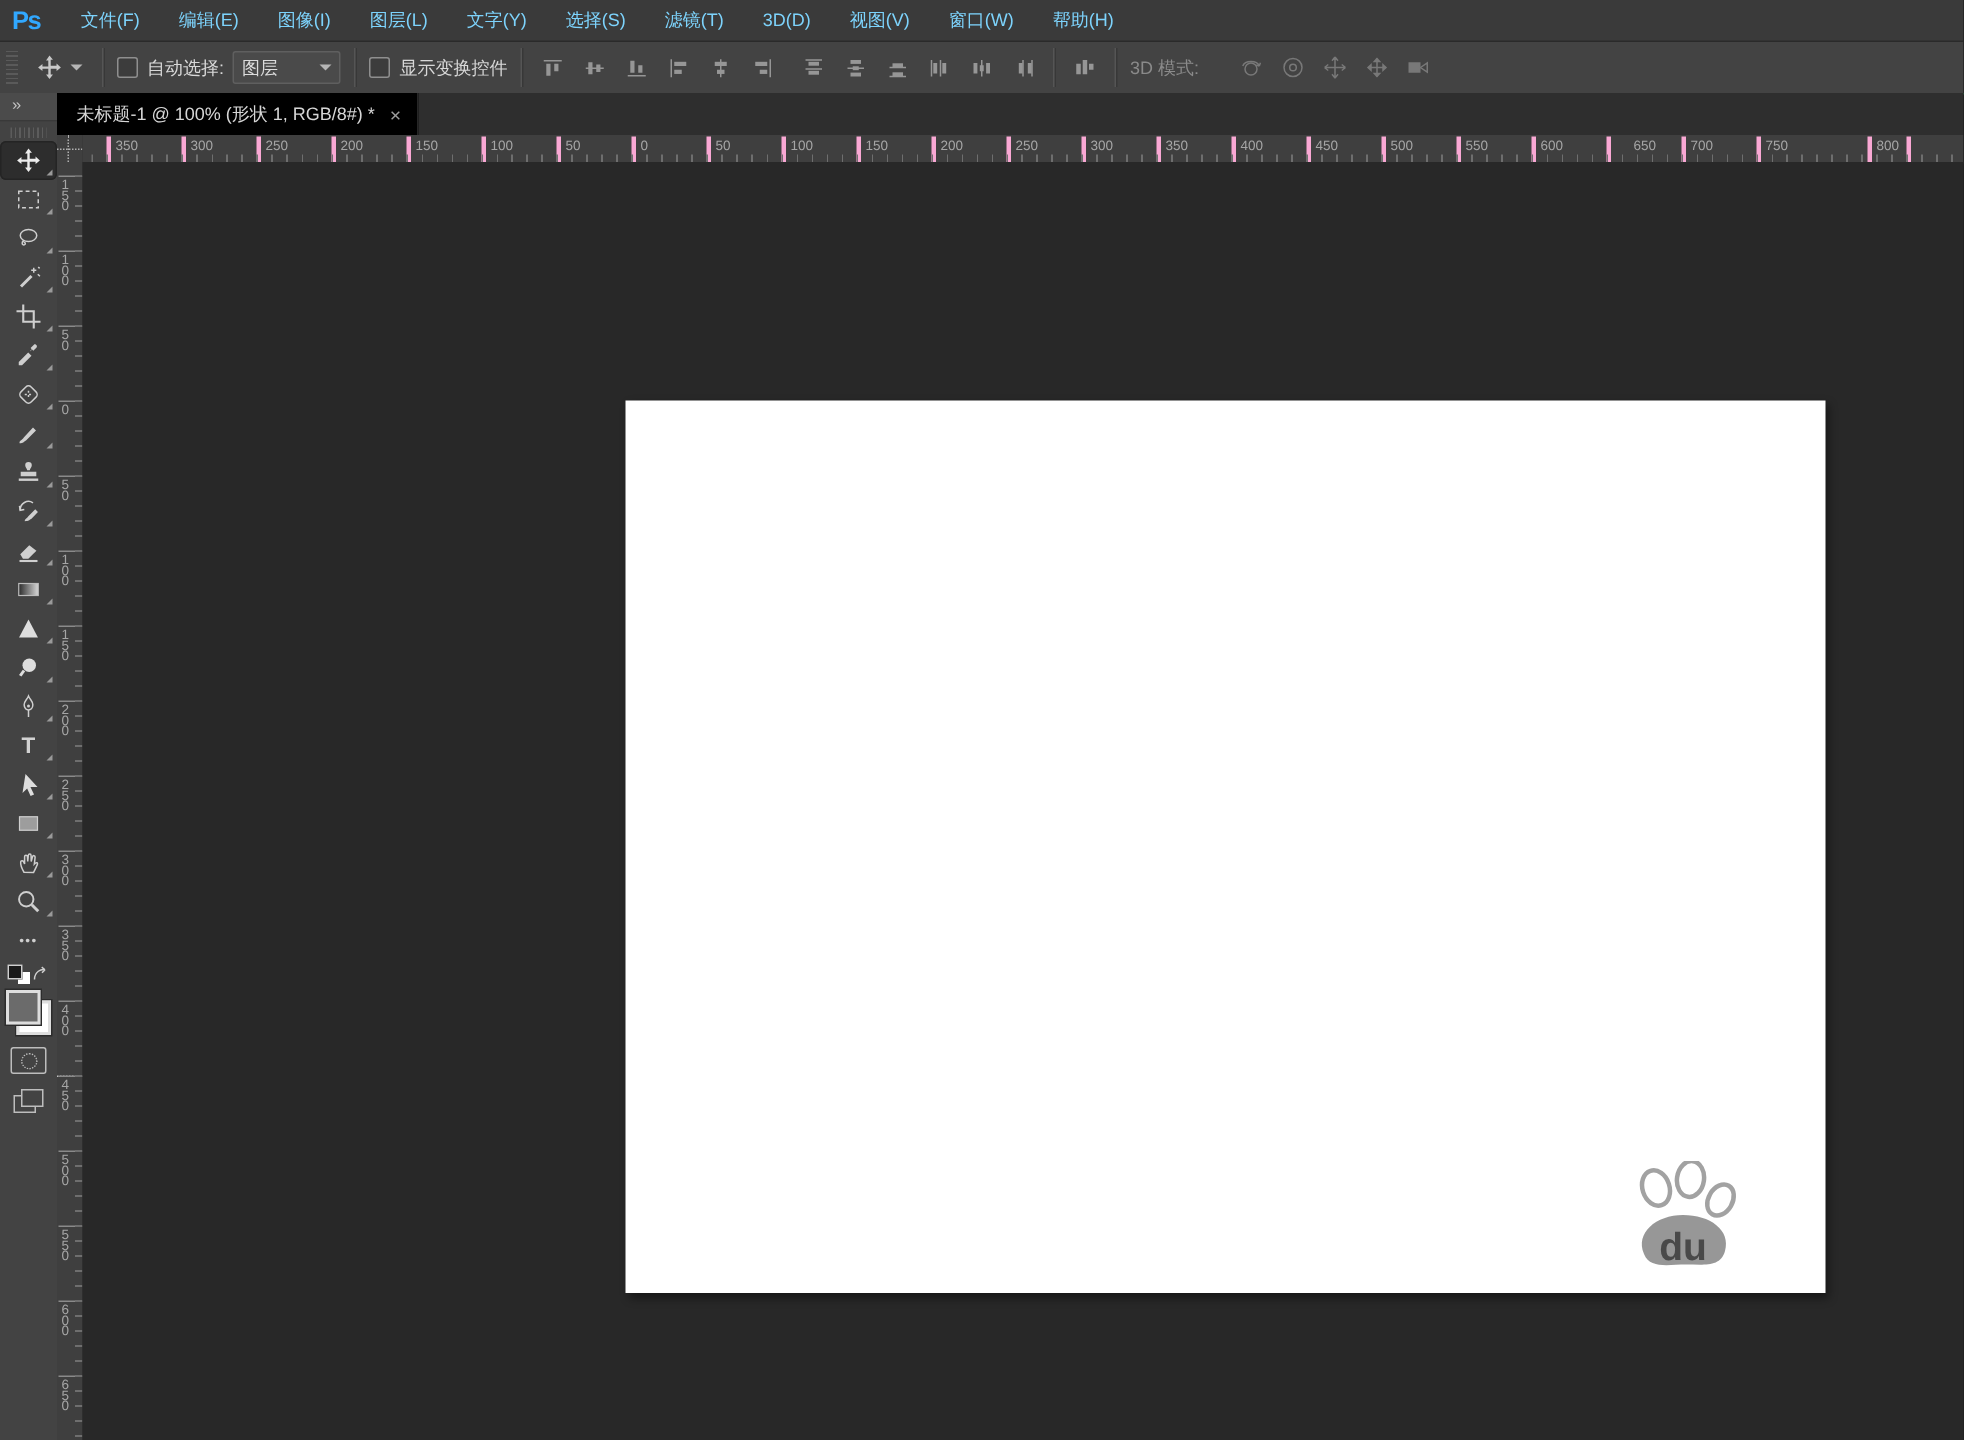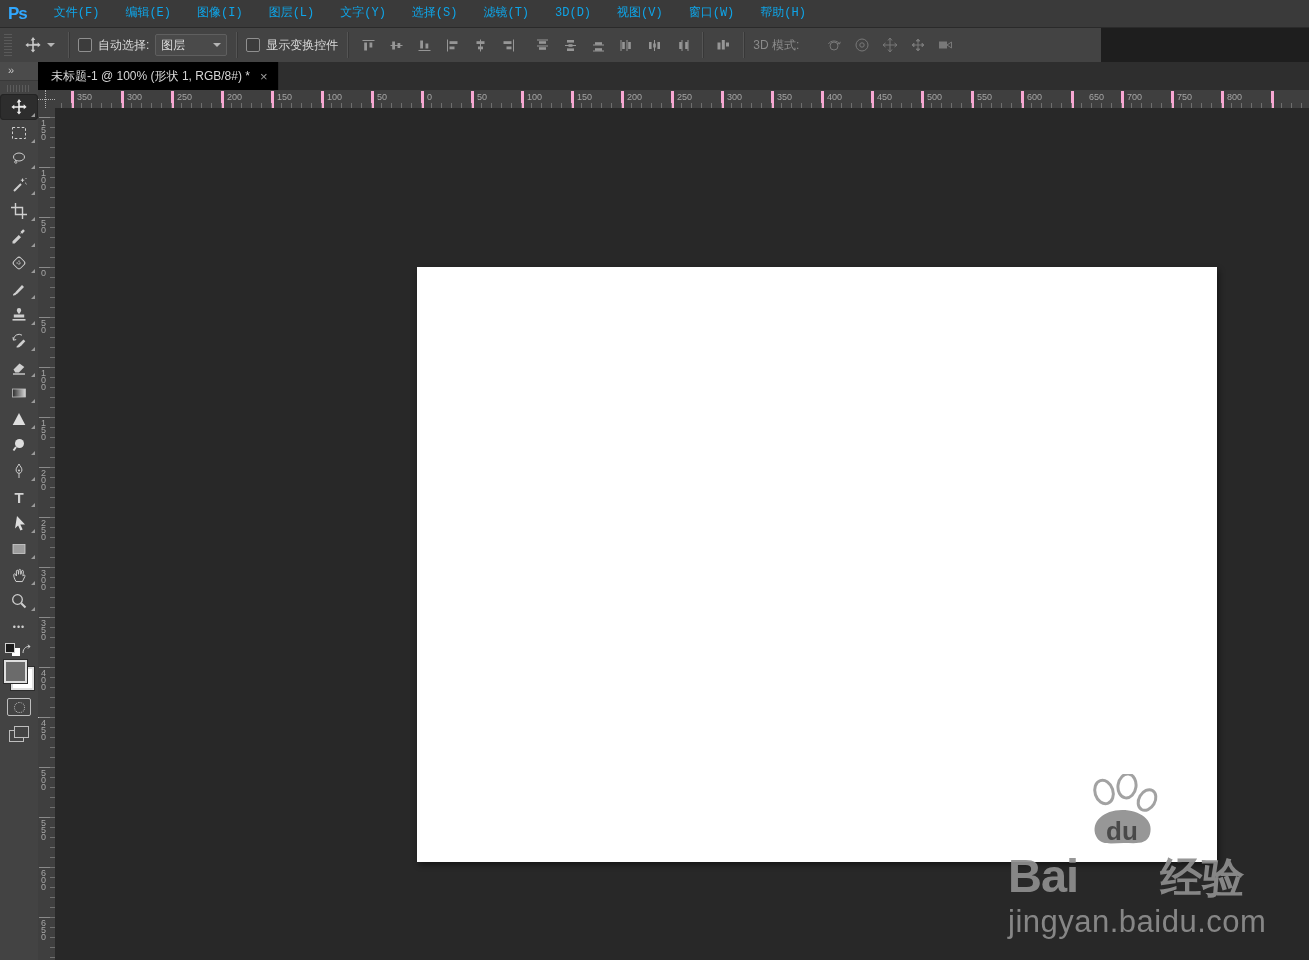--- a/index.html
+++ b/index.html
@@ -5,24 +5,24 @@
   html,body{margin:0;padding:0;background:#1e1e1e;}
   body{width:1309px;height:960px;overflow:hidden;position:relative;
        font-family:"Liberation Sans","DejaVu Sans",sans-serif;
        -webkit-font-smoothing:antialiased;}
   .abs{position:absolute;}
 
   
   #menubar{left:0;top:0;width:1309px;height:27px;background:#3a3a3a;
            border-bottom:1px solid #2a2a2a;display:flex;align-items:center;}
   .ps-logo{font-weight:bold;font-size:17px;color:#31a8ff;margin:0 14px 0 8px;letter-spacing:-1px;}
-  .menu-item{color:#0ea5e9;font-size:12px;padding:0 13px;height:27px;line-height:27px;cursor:default;font-family:Liberation Mono, monospace;}
-
-  
-  #optionsbar{left:0;top:28px;width:1101px;height:34px;background:#434343;
+  .menu-item{color:#7dd3fc;font-size:12px;padding:0 13px;height:27px;line-height:27px;cursor:default;}
+
+  
+  #optionsbar{left:0;top:28px;width:1309px;height:34px;background:#434343;
               border-bottom:1px solid #22c55e;display:flex;align-items:center;}
   .ob-grip{width:8px;height:22px;margin:0 8px 0 4px;
            background:repeating-linear-gradient(to bottom,#5a5a5a 0 1px,transparent 1px 3px);}
   .ob-sep{width:1px;height:26px;background:#555;margin:0 9px;box-shadow:1px 0 0 #383838;}
   .ob-chip{display:flex;align-items:center;gap:5px;padding:2px 4px;}
   .chev{width:0;height:0;border-left:4px solid transparent;border-right:4px solid transparent;
         border-top:4px solid #b5b5b5;}
   .ob-label{color:#d8d8d8;font-size:12px;white-space:nowrap;}
   .ob-label.dim{color:#8a8a8a;}
   .checkbox{width:12px;height:12px;border:1px solid #8f8f8f;background:#3c3c3c;
@@ -505,21 +505,21 @@
     <div class="hlabel" style="left: 666px;">300</div>
     <div class="hlabel" style="left: 716px;">350</div>
     <div class="hlabel" style="left: 766px;">400</div>
     <div class="hlabel" style="left: 816px;">450</div>
     <div class="hlabel" style="left: 866px;">500</div>
     <div class="hlabel" style="left: 916px;">550</div>
     <div class="hlabel" style="left: 966px;">600</div>
     <div class="hlabel" style="left: 1016px; padding-left: 15px;">650</div>
     <div class="hlabel" style="left: 1066px;">700</div>
     <div class="hlabel" style="left: 1116px;">750</div>
-    <div class="hlabel" style="left: 1166px; text-align: center;">800</div>
+    <div class="hlabel" style="left: 1190px; text-align: center;">800</div>
     <div class="hlabel" style="left: 1216px; padding-left: 40px;">850</div>
   </div>
 <div id="ruler-v" class="abs">
   <span class="v-pointer"></span>
 <div class="vlabel" style="top: 9px;">1
 5
 0</div>
     <div class="vlabel" style="top: 59px;">1
 0
 0</div>
@@ -571,18 +571,13 @@
 </div>
 
 <div id="watermark" class="abs">
   <svg class="wm-paw abs" width="80" height="90" viewBox="0 0 80 90">
     <ellipse cx="22" cy="18" rx="9" ry="12" fill="none" stroke="#9b9b9b" stroke-width="3" transform="rotate(-18 22 18)"></ellipse>
     <ellipse cx="45" cy="12" rx="9" ry="12" fill="none" stroke="#9b9b9b" stroke-width="3" transform="rotate(8 45 12)"></ellipse>
     <ellipse cx="65" cy="26" rx="8" ry="11" fill="none" stroke="#9b9b9b" stroke-width="3" transform="rotate(30 65 26)"></ellipse>
     <path d="M14 62c-6-14 8-26 26-26s32 10 28 24c-3 11-14 9-26 9s-24 3-28-7z" fill="#8f8f8f"></path>
     <text x="40" y="66" text-anchor="middle" font-size="26" font-weight="bold" fill="#3a3a3a" font-family="Liberation Sans, sans-serif">du</text>
   </svg>
-  <div class="wm-row">
-    <span class="wm-bai">Bai</span>
-    <span class="wm-cn">经验</span>
-  </div>
-  <div class="wm-url">jingyan.baidu.com</div>
 </div>
 
 </body></html>

